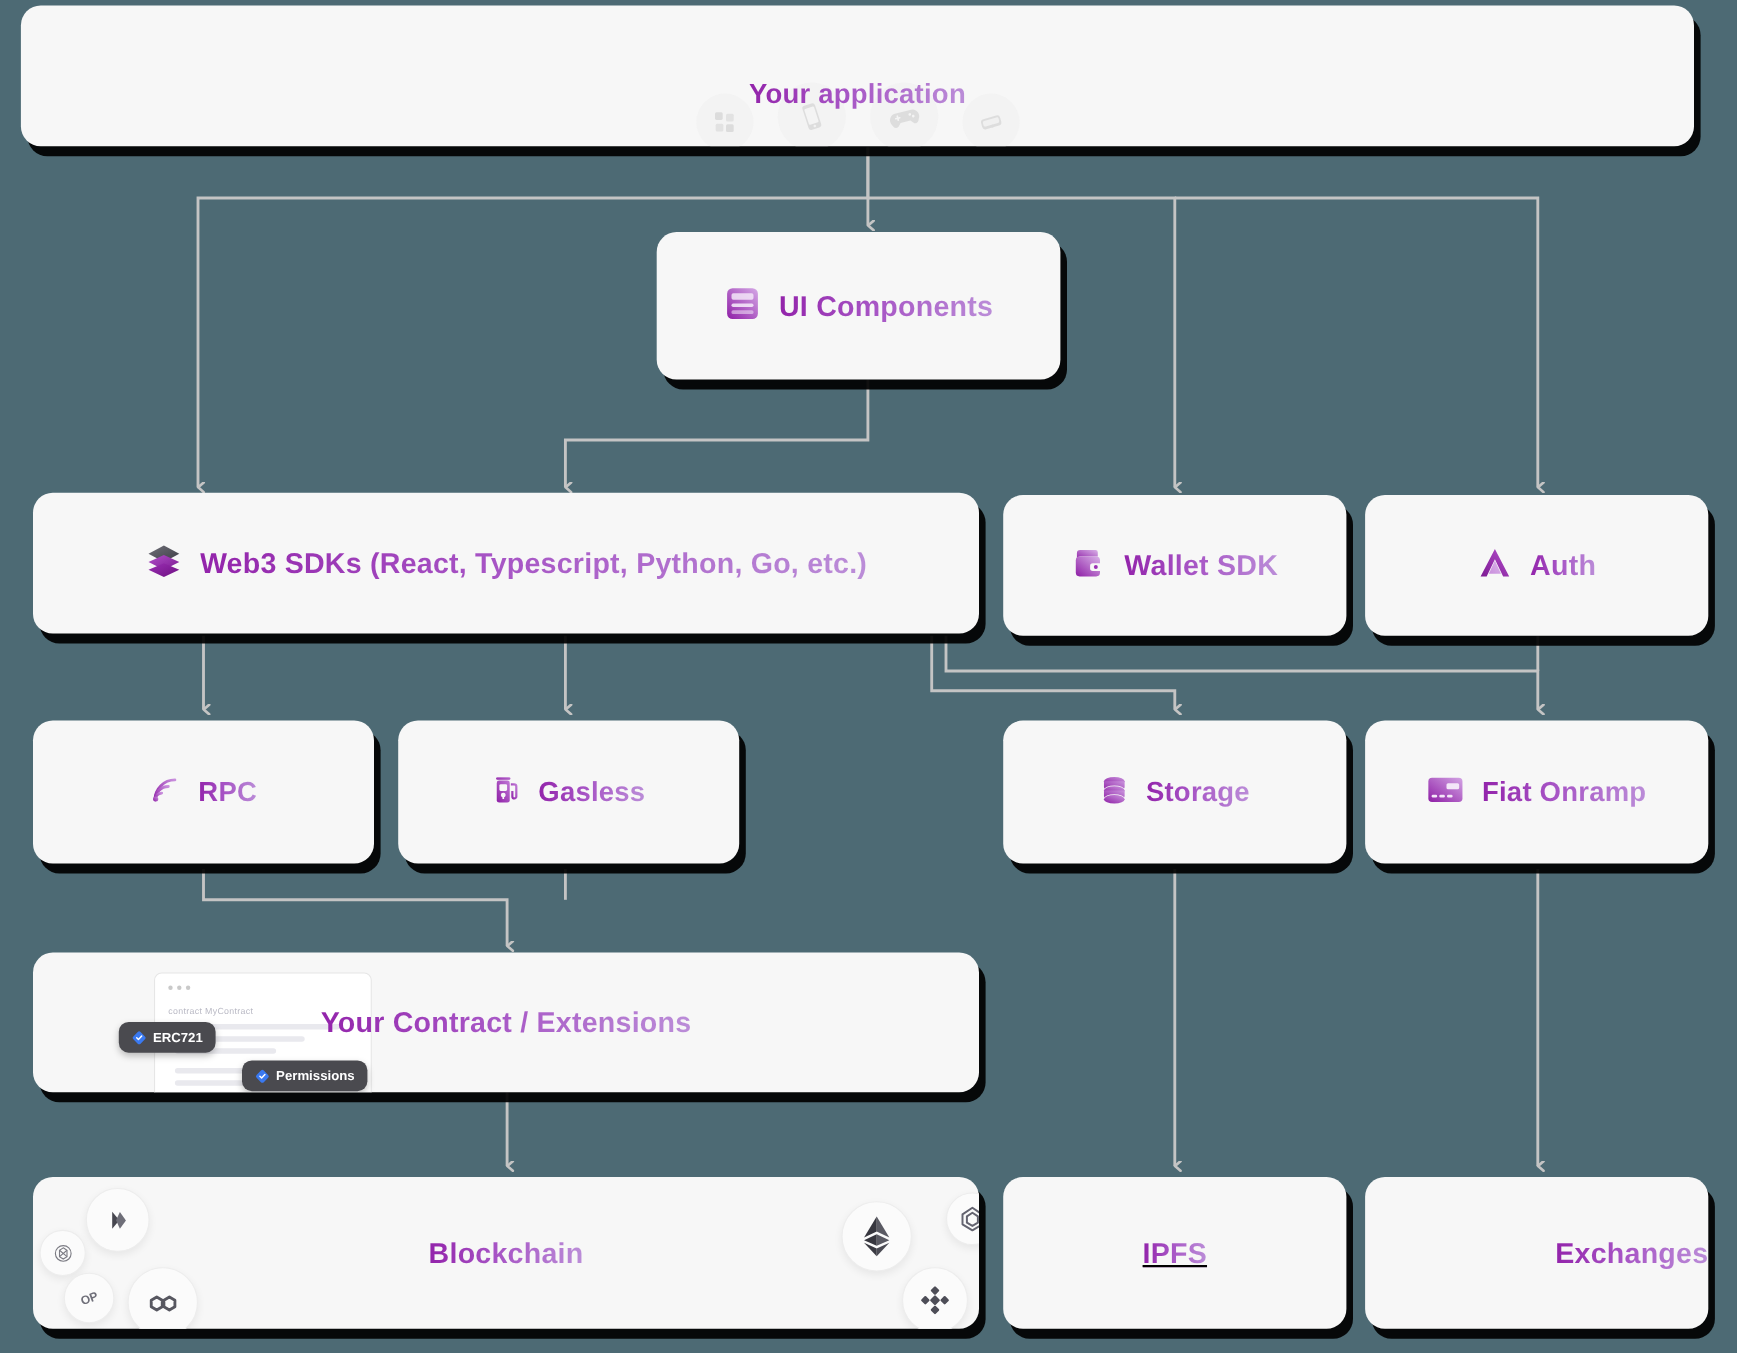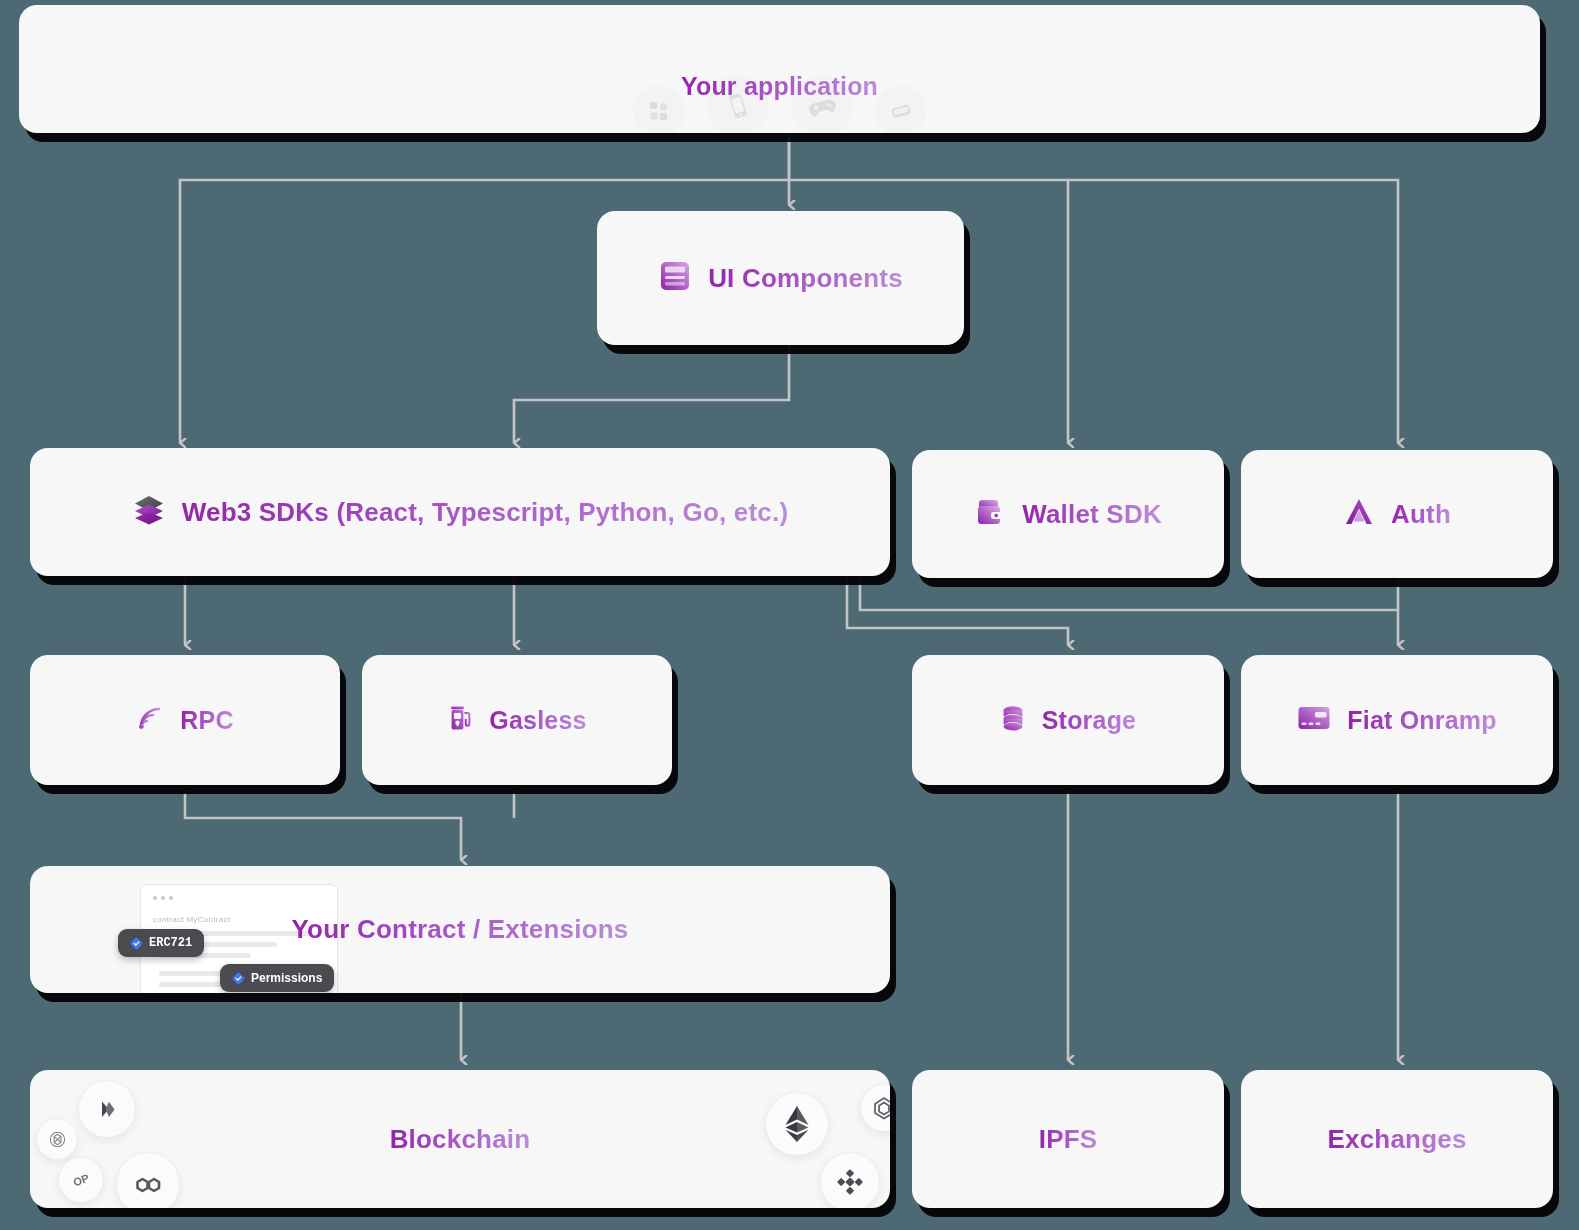--- a/index.html
+++ b/index.html
@@ -357,21 +357,21 @@
             <i></i>
           </div>
         <div class="kw"><span>contract</span>&nbsp;<span>MyContract</span></div>
         <div class="codeline" style="left:18px;top:46px;width:150px;"></div>
         <div class="codeline" style="left:18px;top:57px;width:118px;"></div>
         <div class="codeline" style="left:18px;top:68px;width:92px;"></div>
         <div class="codeline" style="left:18px;top:86px;width:160px;"></div>
         <div class="codeline" style="left:18px;top:97px;width:138px;"></div>
 
       </div>
-      <div class="badge" style="left:10px;top:45px;font-family:Liberation Mono, monospace;">
+      <div class="badge" style="left:0;top:45px;">
         <svg class="bi" viewBox="0 0 14 14">
             <rect x="2" y="2" width="10" height="10" rx="2" transform="rotate(45 7 7)" fill="#3a79f0"></rect>
             <path d="M4.6,7 L6.3,8.7 L9.5,5.3" fill="none" stroke="#fff" stroke-width="1.4" stroke-linecap="round" stroke-linejoin="round"></path>
           </svg>
         <span>ERC721</span>
       </div>
       <div class="badge" style="left:112px;top:80px;">
         <svg class="bi" viewBox="0 0 14 14">
             <rect x="2" y="2" width="10" height="10" rx="2" transform="rotate(45 7 7)" fill="#3a79f0"></rect>
             <path d="M4.6,7 L6.3,8.7 L9.5,5.3" fill="none" stroke="#fff" stroke-width="1.4" stroke-linecap="round" stroke-linejoin="round"></path>
@@ -444,25 +444,25 @@
             <rect x="19.8" y="11" width="6" height="6" rx="1" transform="rotate(45 22.8 14)"></rect>
             <rect x="10.6" y="10.6" width="6.8" height="6.8" rx="1" transform="rotate(45 14 14)"></rect>
           </g>
         </svg>
     </div>
     <div class="inner">
       <span class="label lbl-lg">Blockchain</span>
     </div>
   </div>
 
-  <div class="node" style="left:912px;top:1070px;width:312px;height:138px;">
+  <div class="node" style="left:912px;top:1070px;width:312px;height:138px;text-decoration:underline;">
     <div class="inner">
       <span class="label lbl-lg">IPFS</span>
     </div>
   </div>
 
-  <div class="node" style="left:1241px;top:1070px;width:312px;height:138px;">
+  <div class="node" style="left:1241px;top:1070px;width:312px;height:138px;justify-content:flex-end;">
     <div class="inner">
       <span class="label lbl-lg">Exchanges</span>
     </div>
   </div>
 
 </div>
 
 </body></html>

